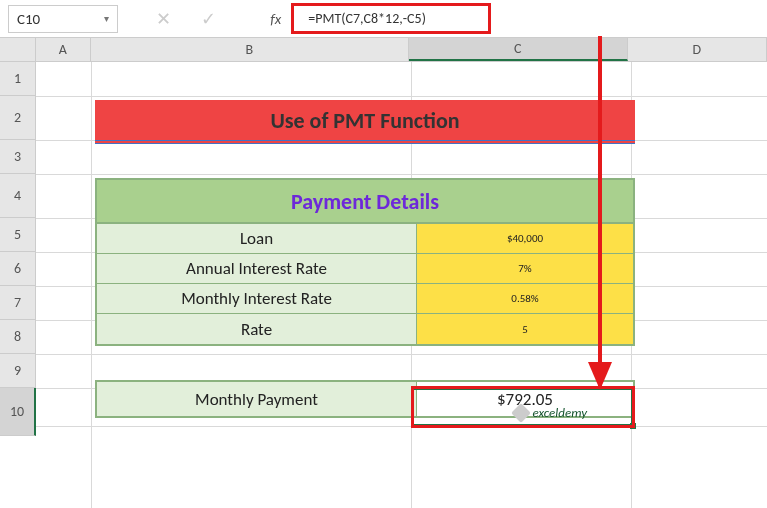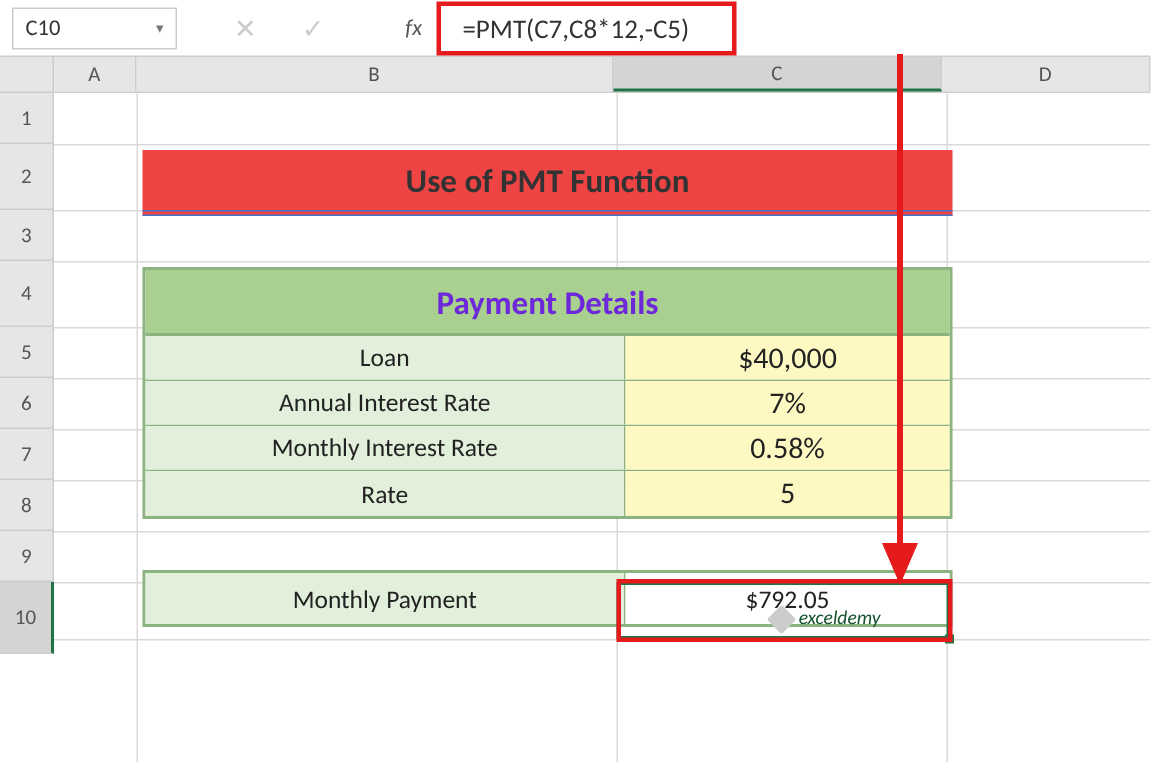--- a/index.html
+++ b/index.html
@@ -3,21 +3,21 @@
 <meta charset="utf-8">
 <style>
 * { box-sizing: border-box; margin: 0; padding: 0; }
 body { font-family: Calibri, Arial, sans-serif; font-size: 14px; background: #fff; width: 767px; height: 508px; position: relative; overflow: hidden; }
 
 .top-bar { display: flex; align-items: center; height: 38px; border-bottom: 1px solid #ccc; background: #fff; }
 .name-box { width: 110px; height: 28px; margin: 0 8px; border: 1px solid #ccc; display: flex; align-items: center; padding: 0 8px; background: #fff; font-size: 15px; color: #333; gap: 40px; }
 .name-box-chev { margin-left: auto; color: #777; font-size: 10px; }
 .fb-icons { display: flex; align-items: center; gap: 30px; margin-left: 30px; color: #ccc; font-size: 18px; }
 .fx-label { font-style: italic; font-size: 15px; color: #555; margin-left: 24px; }
-.formula-box { margin-left: 10px; border: 3px solid #e41a1c; padding: 4px 14px; font-size: 18px; color: #333; font-family: Calibri, Arial; min-width: 200px; }
+.formula-box { margin-left: 10px; border: 3px solid #e41a1c; padding: 4px 14px; font-size: 14px; color: #333; font-family: Calibri, Arial; min-width: 200px; }
 
 .row-hdr-col { position: absolute; left: 0; top: 62px; width: 36px; background: #e6e6e6; }
 .row-hdr { height: 34px; display: flex; align-items: center; justify-content: center; color: #555; font-size: 14px; background: #e6e6e6; border-bottom: 1px solid #ccc; border-right: 1px solid #ccc; }
 .row-hdr.tall { height: 44px; }
 .row-hdr.sel { background: #d4d4d4; border-right: 2px solid #217346; }
 
 .col-hdr-row { position: absolute; left: 36px; top: 38px; right: 0; height: 24px; background: #e6e6e6; display: flex; border-bottom: 1px solid #ccc; }
 .col-hdr { display: flex; align-items: center; justify-content: center; color: #555; font-size: 14px; border-right: 1px solid #ccc; background: #e6e6e6; }
 .col-hdr.sel { background: #d4d4d4; border-bottom: 2px solid #217346; }
 .corner { position: absolute; left: 0; top: 38px; width: 36px; height: 24px; background: #e6e6e6; border-right: 1px solid #ccc; border-bottom: 1px solid #ccc; }
@@ -26,21 +26,21 @@
 .gridline-v { position: absolute; top: 0; bottom: -500px; width: 1px; background: #d9d9d9; }
 .gridline-h { position: absolute; left: 0; right: 0; height: 1px; background: #d9d9d9; }
 
 .sheet { position: absolute; left: 95px; top: 100px; width: 540px; }
 .title-row { height: 44px; background: #ef4444; border-bottom: 4px double #4472c4; display: flex; align-items: center; justify-content: center; font-size: 22px; font-weight: bold; color: #333; margin-bottom: 34px; }
 .tbl { border: 2px solid #8bb27f; }
 .tbl-hdr { height: 44px; background: #a9d08e; display: flex; align-items: center; justify-content: center; font-size: 22px; font-weight: bold; color: #6d28d9; border-bottom: 2px solid #8bb27f; }
 .tbl-row { display: flex; height: 30px; border-bottom: 1px solid #8bb27f; }
 .tbl-row:last-child { border-bottom: none; }
 .tbl-label { width: 320px; background: #e2efda; display: flex; align-items: center; justify-content: center; font-size: 17px; color: #222; border-right: 1px solid #8bb27f; }
-.tbl-val { flex: 1; background: #fef9c3; display: flex; align-items: center; justify-content: center; font-size: 20px; color: #222; }
+.tbl-val { flex: 1; background: #fde047; display: flex; align-items: center; justify-content: center; font-size: 11px; color: #222; }
 
 .result-row { display: flex; margin-top: 34px; border: 2px solid #8bb27f; height: 38px; }
 .result-label { width: 320px; background: #e2efda; display: flex; align-items: center; justify-content: center; font-size: 17px; color: #222; border-right: 1px solid #8bb27f; }
 .result-val { flex: 1; background: #fff; display: flex; align-items: center; justify-content: center; font-size: 17px; color: #222; position: relative; }
 .red-highlight { position: absolute; border: 3px solid #e41a1c; pointer-events: none; }
 .sel-outline { position: absolute; border: 2px solid #217346; pointer-events: none; }
 .sel-handle { position: absolute; width: 6px; height: 6px; background: #217346; }
 
 .arrow { position: absolute; pointer-events: none; }
 .watermark { position: absolute; right: 180px; top: 405px; font-size: 13px; color: #14532d; font-style: italic; display: flex; align-items: center; gap: 4px; }

